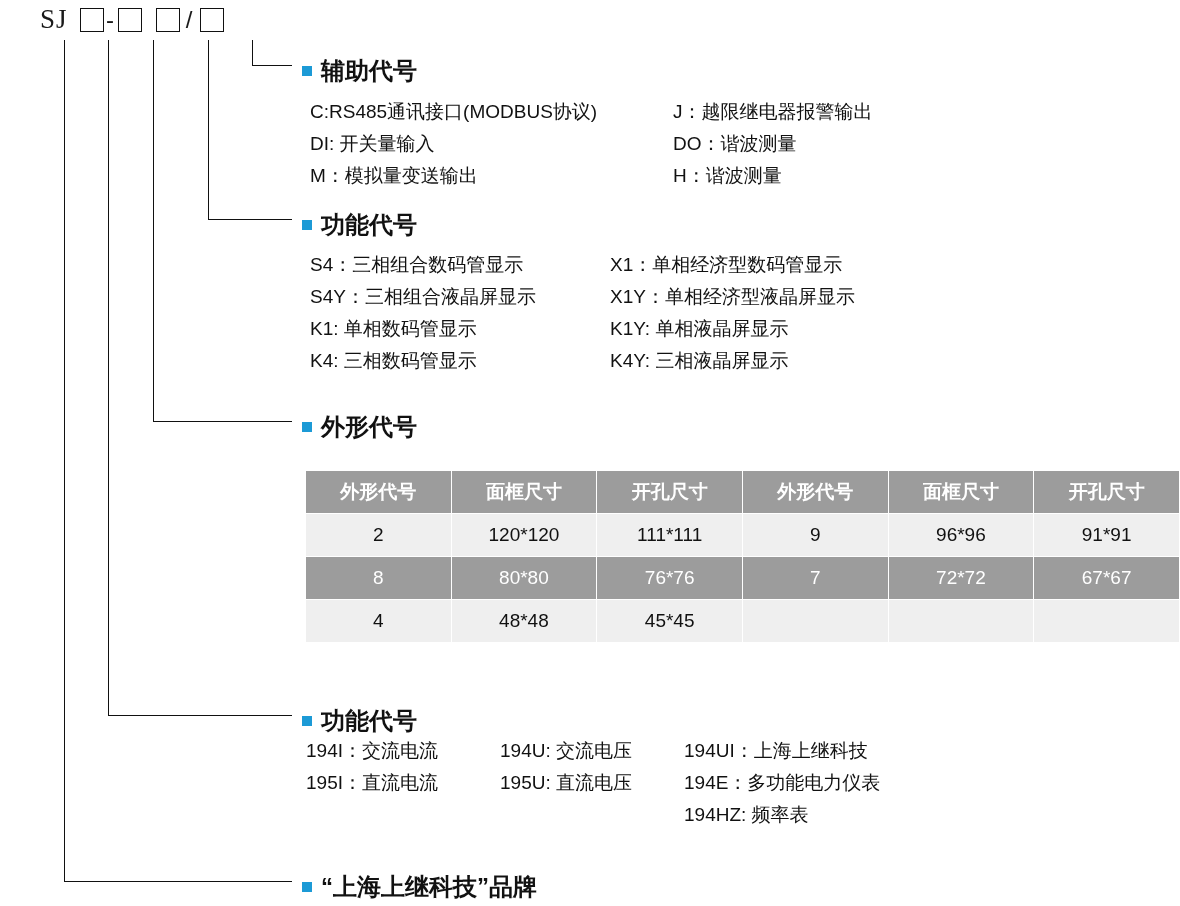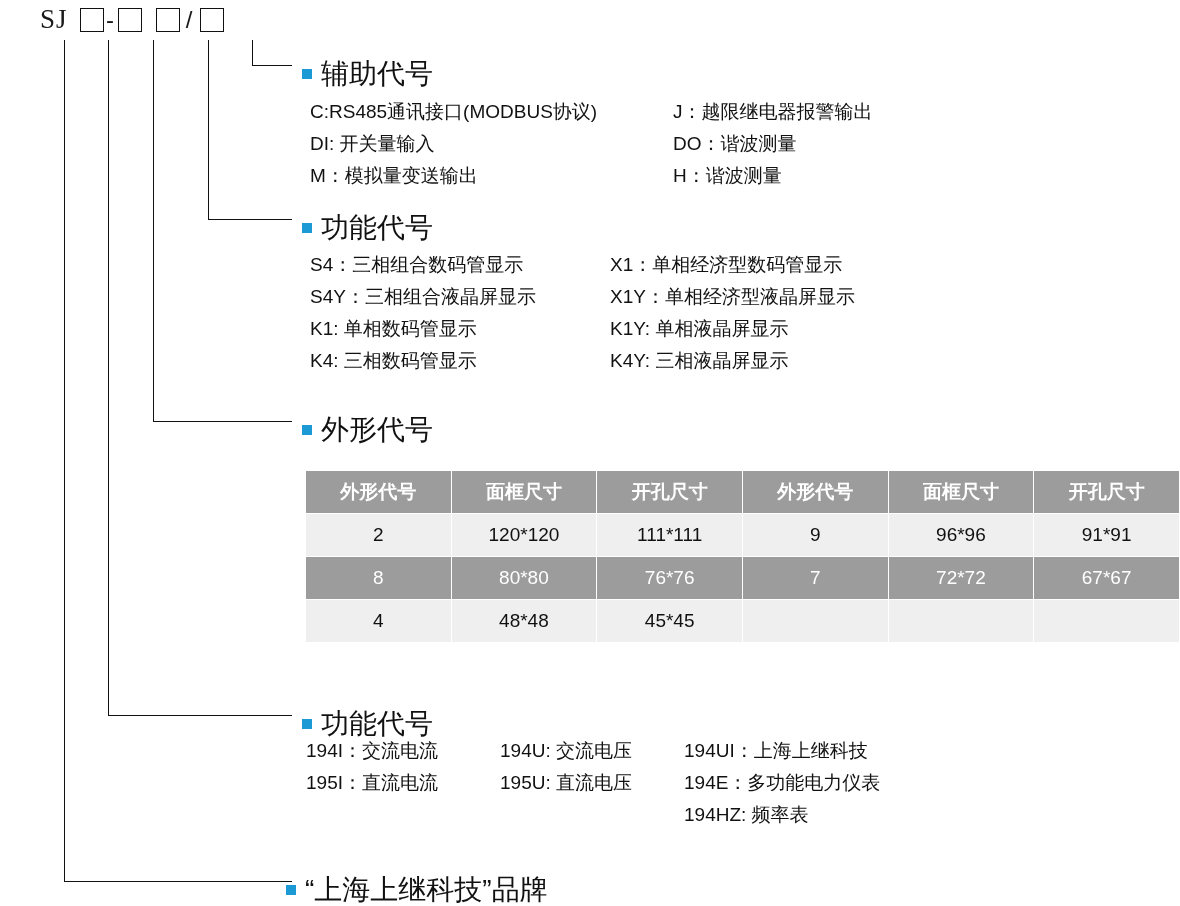--- a/index.html
+++ b/index.html
@@ -62,22 +62,22 @@
     position: absolute;
     height: 1.4px;
     background: #111;
   }
 
   
   .sec-head {
     position: absolute;
     display: flex;
     align-items: center;
-    font-size: 28px;
-    font-weight: normal;
+    font-size: 24px;
+    font-weight: bold;
     color: #111;
     white-space: nowrap;
   }
   .bullet {
     width: 10px;
     height: 10px;
     background: #1c9ad6;
     margin-right: 9px;
     display: inline-block;
   }
@@ -226,16 +226,16 @@
   <span>功能代号</span>
 </div>
 <div class="txt" style="left:306px; top:738px;">194I：交流电流</div>
 <div class="txt" style="left:500px; top:738px;">194U: 交流电压</div>
 <div class="txt" style="left:684px; top:738px;">194UI：上海上继科技</div>
 <div class="txt" style="left:306px; top:770px;">195I：直流电流</div>
 <div class="txt" style="left:500px; top:770px;">195U: 直流电压</div>
 <div class="txt" style="left:684px; top:770px;">194E：多功能电力仪表</div>
 <div class="txt" style="left:684px; top:802px;">194HZ: 频率表</div>
 
-<div class="sec-head" style="left:286px; top:871px;justify-content:flex-end;">
+<div class="sec-head" style="left:302px; top:871px;justify-content:flex-end;">
   <span class="bullet"></span>
   <span>“上海上继科技”品牌</span>
 </div>
 
 </body></html>

